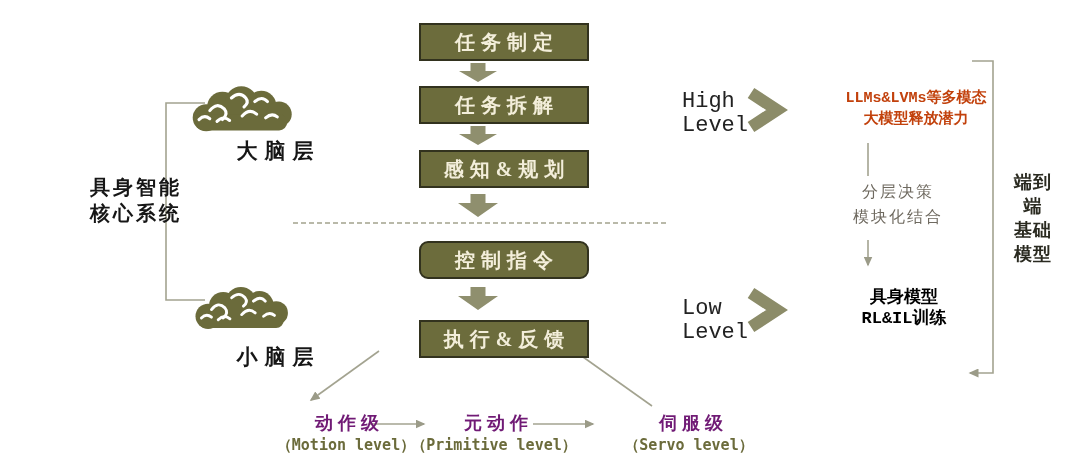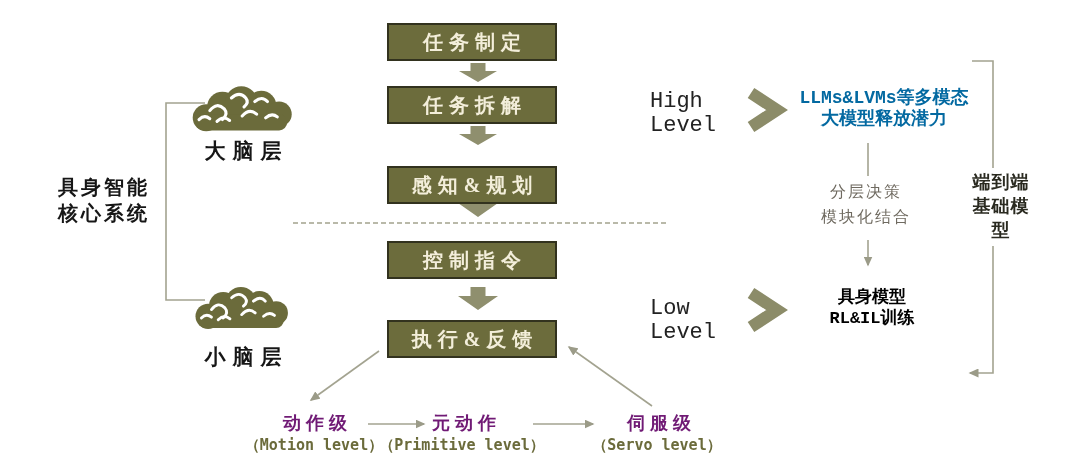--- a/index.html
+++ b/index.html
@@ -1,34 +1,34 @@
 <!DOCTYPE html>
 <html><head>
 <meta charset="utf-8">
 <style>
   html,body{margin:0;padding:0;background:#ffffff;}
   #canvas{
     position:relative;width:1080px;height:472px;background:#ffffff;overflow:hidden;
     font-family:"Liberation Serif","DejaVu Serif",serif;
   }
-  .abs{position:absolute;}
+  .abs{position:absolute;margin-left:32px;}
   .ctr{transform:translateX(-50%);text-align:center;}
   svg.layer{position:absolute;left:0;top:0;z-index:1;}
   .txt{z-index:3;font-family:Liberation Mono, monospace;}
   
   .flow-box{
     left:387px;width:170px;height:38px;box-sizing:border-box;z-index:3;
     background:#6C6C3C;border:2px solid #32321E;color:#F3EEDA;
     display:flex;align-items:center;justify-content:center;
     font-weight:bold;font-size:20px;letter-spacing:6px;text-indent:6px;
   }
   .brain-label{font-weight:bold;font-size:21px;color:#161616;letter-spacing:7px;text-indent:7px;}
   .sys-label{font-weight:bold;font-size:20px;color:#161616;line-height:26px;letter-spacing:3px;}
   .level-word{font-size:22px;color:#222222;line-height:24px;}
-  .high-text{font-weight:bold;font-size:18px;color:#0369a1;line-height:21px;}
+  .high-text{font-weight:bold;font-size:15px;color:#c2410c;line-height:21px;}
   .mid-text{font-size:16px;color:#6F6A60;line-height:25px;letter-spacing:2px;}
   .low-text{font-weight:bold;font-size:17px;color:#000000;line-height:21px;}
   .side-text{
     font-weight:bold;font-size:18px;color:#2A2A20;line-height:24px;
     background:#ffffff;padding:3px 2px;letter-spacing:1px;
   }
   .bottom-cn{font-weight:bold;font-size:18px;color:#701a75;letter-spacing:5px;text-indent:5px;}
   .bottom-en{
     font-weight:bold;font-size:15px;color:#6B6B3B;
     font-family:"DejaVu Sans Mono","Liberation Mono",monospace;
@@ -86,22 +86,22 @@
 
     <polyline points="751,93 777,110 751,127" fill="none" stroke="#8C8C69" stroke-width="12"></polyline>
     <polyline points="751,293 777,310 751,327" fill="none" stroke="#8C8C69" stroke-width="12"></polyline>
 
     <use href="#brainShape" transform="translate(190,80) scale(0.9)"></use>
     <use href="#brainShape" transform="translate(193,281) scale(0.84)"></use>
   </svg>
 
   <div class="abs flow-box" style="top:23px;">任务制定</div>
   <div class="abs flow-box" style="top:86px;">任务拆解</div>
-  <div class="abs flow-box" style="top:166px;">感知&amp;规划</div>
-  <div class="abs flow-box" style="top:241px;">控制指令</div>
+  <div class="abs flow-box" style="top:150px;">感知&amp;规划</div>
+  <div class="abs flow-box" style="top:241px;border-radius:9px;">控制指令</div>
   <div class="abs flow-box" style="top:320px;">执行&amp;反馈</div>
 
   <div class="abs txt ctr" style="left:104px;top:176px;">
     <div class="sys-label">具身智能</div>
     <div class="sys-label">核心系统</div>
   </div>
   <div class="abs txt ctr brain-label" style="left:243px;top:137px;">大脑层</div>
   <div class="abs txt ctr brain-label" style="left:243px;top:343px;">小脑层</div>
 
   <div class="abs txt ctr bottom-cn" style="left:315px;top:411px;">动作级</div>

